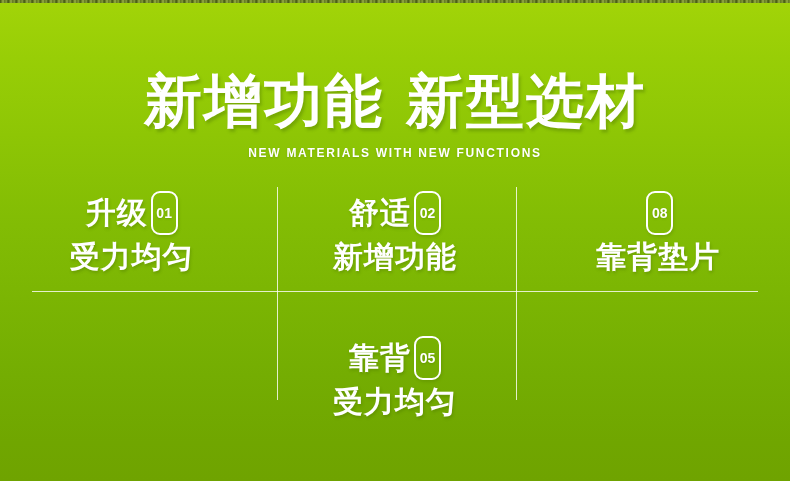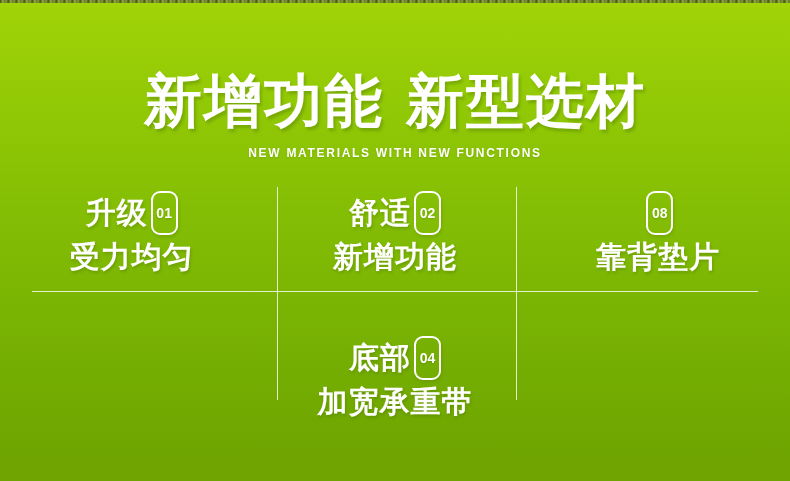--- a/index.html
+++ b/index.html
@@ -174,28 +174,28 @@
         <div class="cell-line1">
           <span class="badge">08</span>
         </div>
         <div class="cell-line2">靠背垫片</div>
       </div>
 
     </div>
 
     <div class="row">
 
-      <div class="cell">
-        <div class="cell-line1">
-          <span class="cell-word">底部</span>
-          <span class="badge">04</span>
-        </div>
-        <div class="cell-line2">加宽承重带</div>
-      </div>
-
+
+      <div class="cell">
+        <div class="cell-line1">
+          <span class="cell-word">靠背</span>
+          <span class="badge">05</span>
+        </div>
+        <div class="cell-line2">受力均匀</div>
+      </div>
 
 
     </div>
 
   </div>
 
   <div class="divider-h"></div>
   <div class="divider-v v1"></div>
   <div class="divider-v v2"></div>
 

